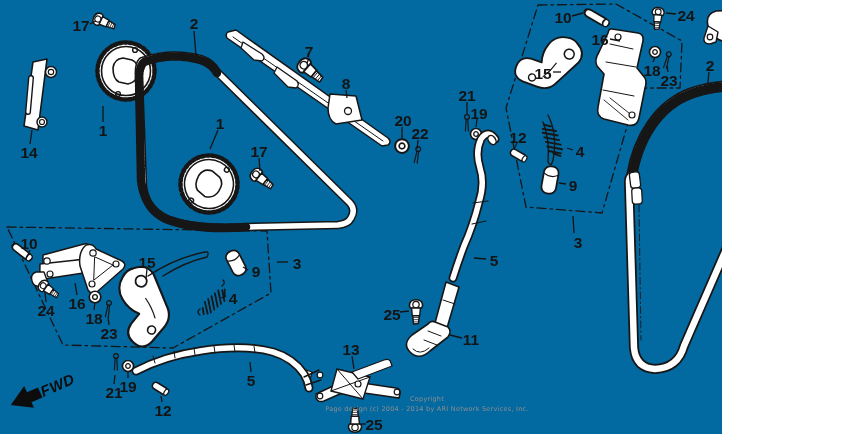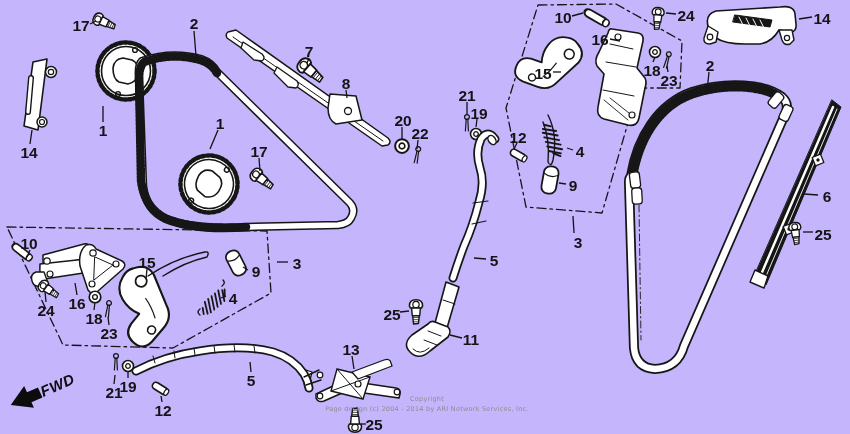--- a/index.html
+++ b/index.html
@@ -1,16 +1,16 @@
 <!DOCTYPE html>
 <html><head>
 <meta charset="utf-8">
 <style>
   html,body{margin:0;padding:0;background:#ffffff;}
-  .stage{position:relative;width:850px;height:434px;background:#c4b5fd;overflow:hidden;}
+  .stage{position:relative;width:722px;height:434px;background:#0369a1;overflow:hidden;}
   svg{display:block;position:absolute;left:0;top:0;}
   .part{fill:#ffffff;stroke:#161616;}
   .ln{stroke:#161616;fill:none;}
   .dash{fill:none;stroke:#161616;stroke-width:1.3;stroke-dasharray:9 4 2.5 4;}
   .co{font-family:"Liberation Sans",sans-serif;font-weight:bold;font-size:15.5px;fill:#141414;text-anchor:middle;}
   .ldr{stroke:#141414;stroke-width:1.3;}
   .wm{font-family:"DejaVu Sans",sans-serif;font-size:6.5px;fill:#8e8e8e;text-anchor:middle;letter-spacing:.25px;}
   .fwd{font-family:"Liberation Sans",sans-serif;font-style:italic;font-weight:900;font-size:15px;fill:#0c0c0c;letter-spacing:.5px;}
 </style>
 </head>

